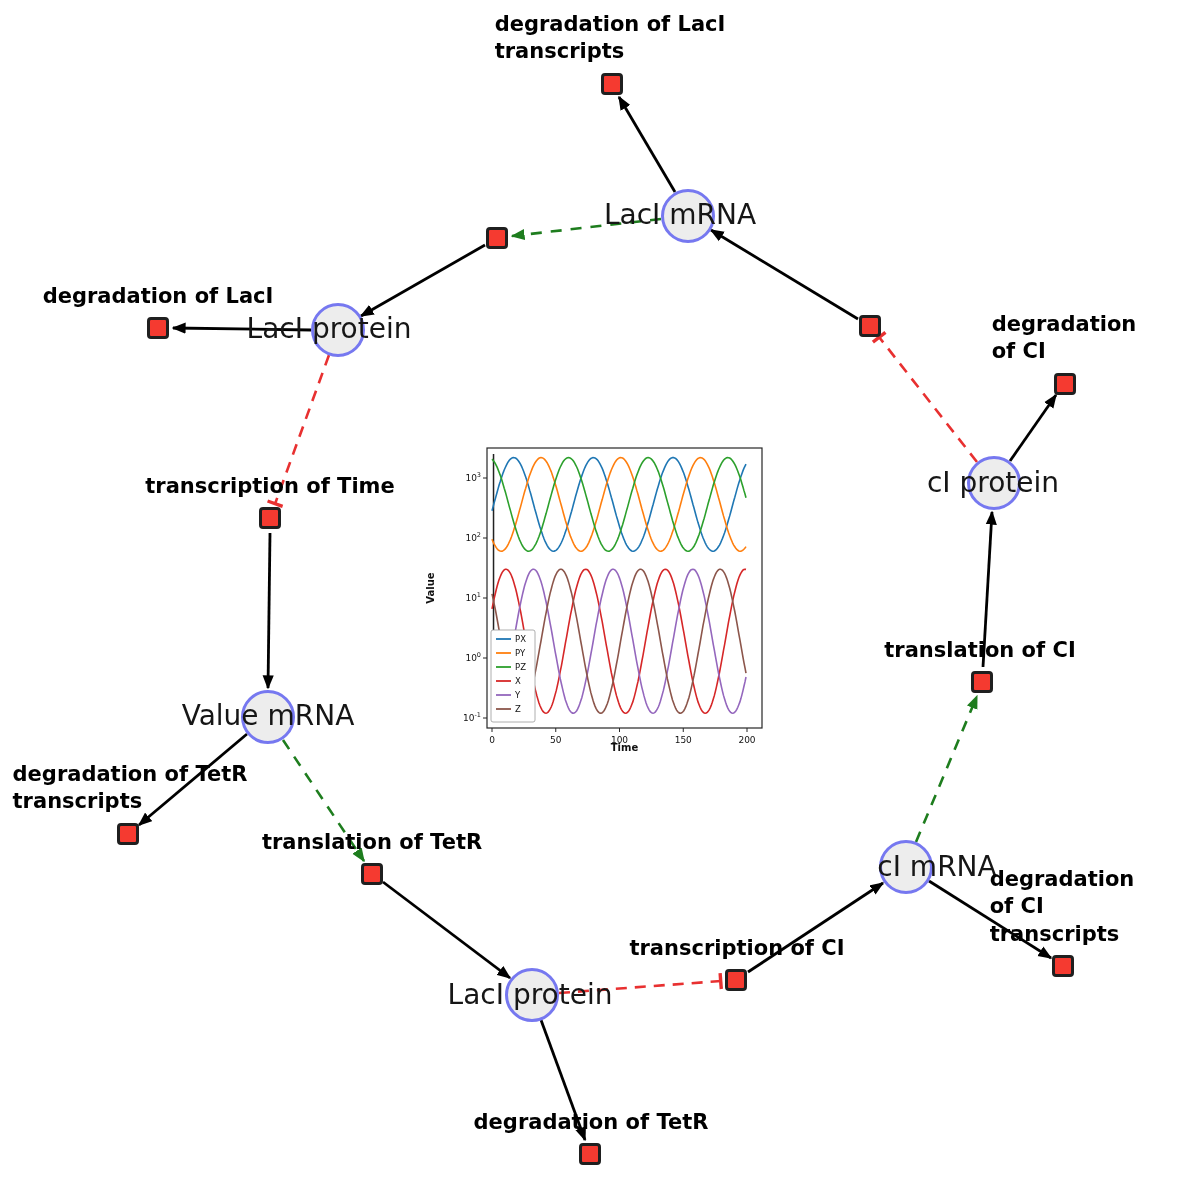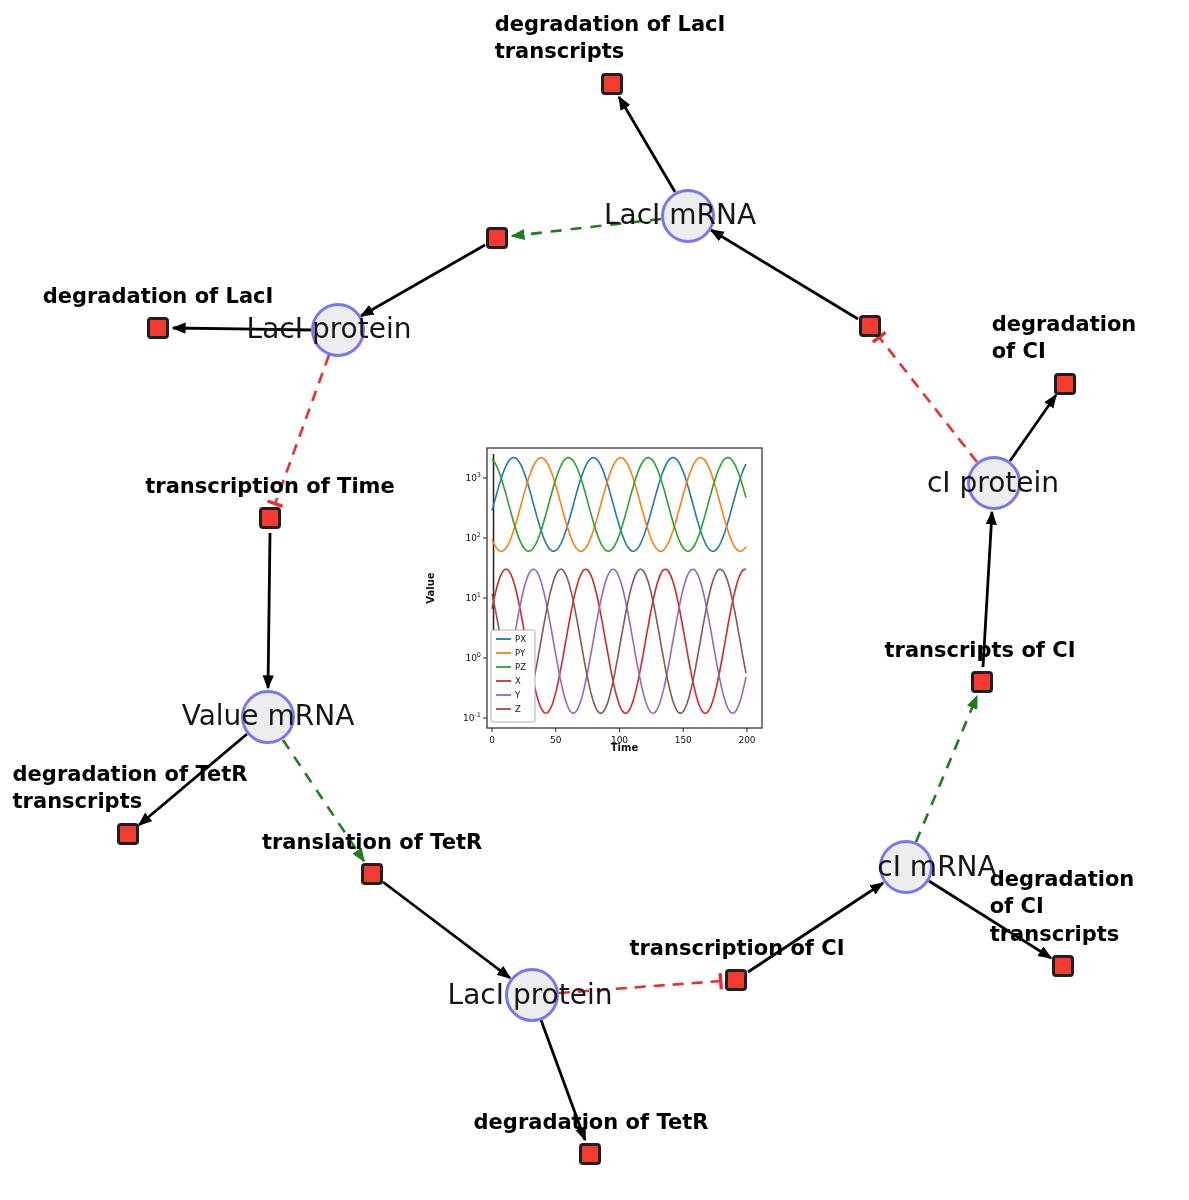--- a/index.html
+++ b/index.html
@@ -89,21 +89,21 @@
   <div class="node-square" style="left:372px;top:874px"></div>
   <div class="node-square" style="left:736px;top:980px"></div>
   <div class="node-square" style="left:1063px;top:966px"></div>
   <div class="node-square" style="left:590px;top:1154px"></div>
 
   <div class="reaction-label" style="left:610px;top:66px">degradation of LacI
 transcripts</div>
   <div class="reaction-label" style="left:158px;top:310px">degradation of LacI</div>
   <div class="reaction-label" style="left:1064px;top:366px">degradation of CI</div>
   <div class="reaction-label" style="left:270px;top:500px">transcription of Time</div>
-  <div class="reaction-label" style="left:980px;top:664px">transcripts of CI</div>
+  <div class="reaction-label" style="left:980px;top:664px">translation of CI</div>
   <div class="reaction-label" style="left:130px;top:816px">degradation of TetR
 transcripts</div>
   <div class="reaction-label" style="left:737px;top:962px">transcription of CI</div>
   <div class="reaction-label" style="left:372px;top:856px">translation of TetR</div>
   <div class="reaction-label" style="left:1062px;top:948px">degradation of CI
 transcripts</div>
   <div class="reaction-label" style="left:591px;top:1136px">degradation of TetR</div>
 
   <div id="inset-chart">
     <svg id="inset-svg" width="350" height="322" viewBox="0 0 350 322" xmlns="http://www.w3.org/2000/svg">

